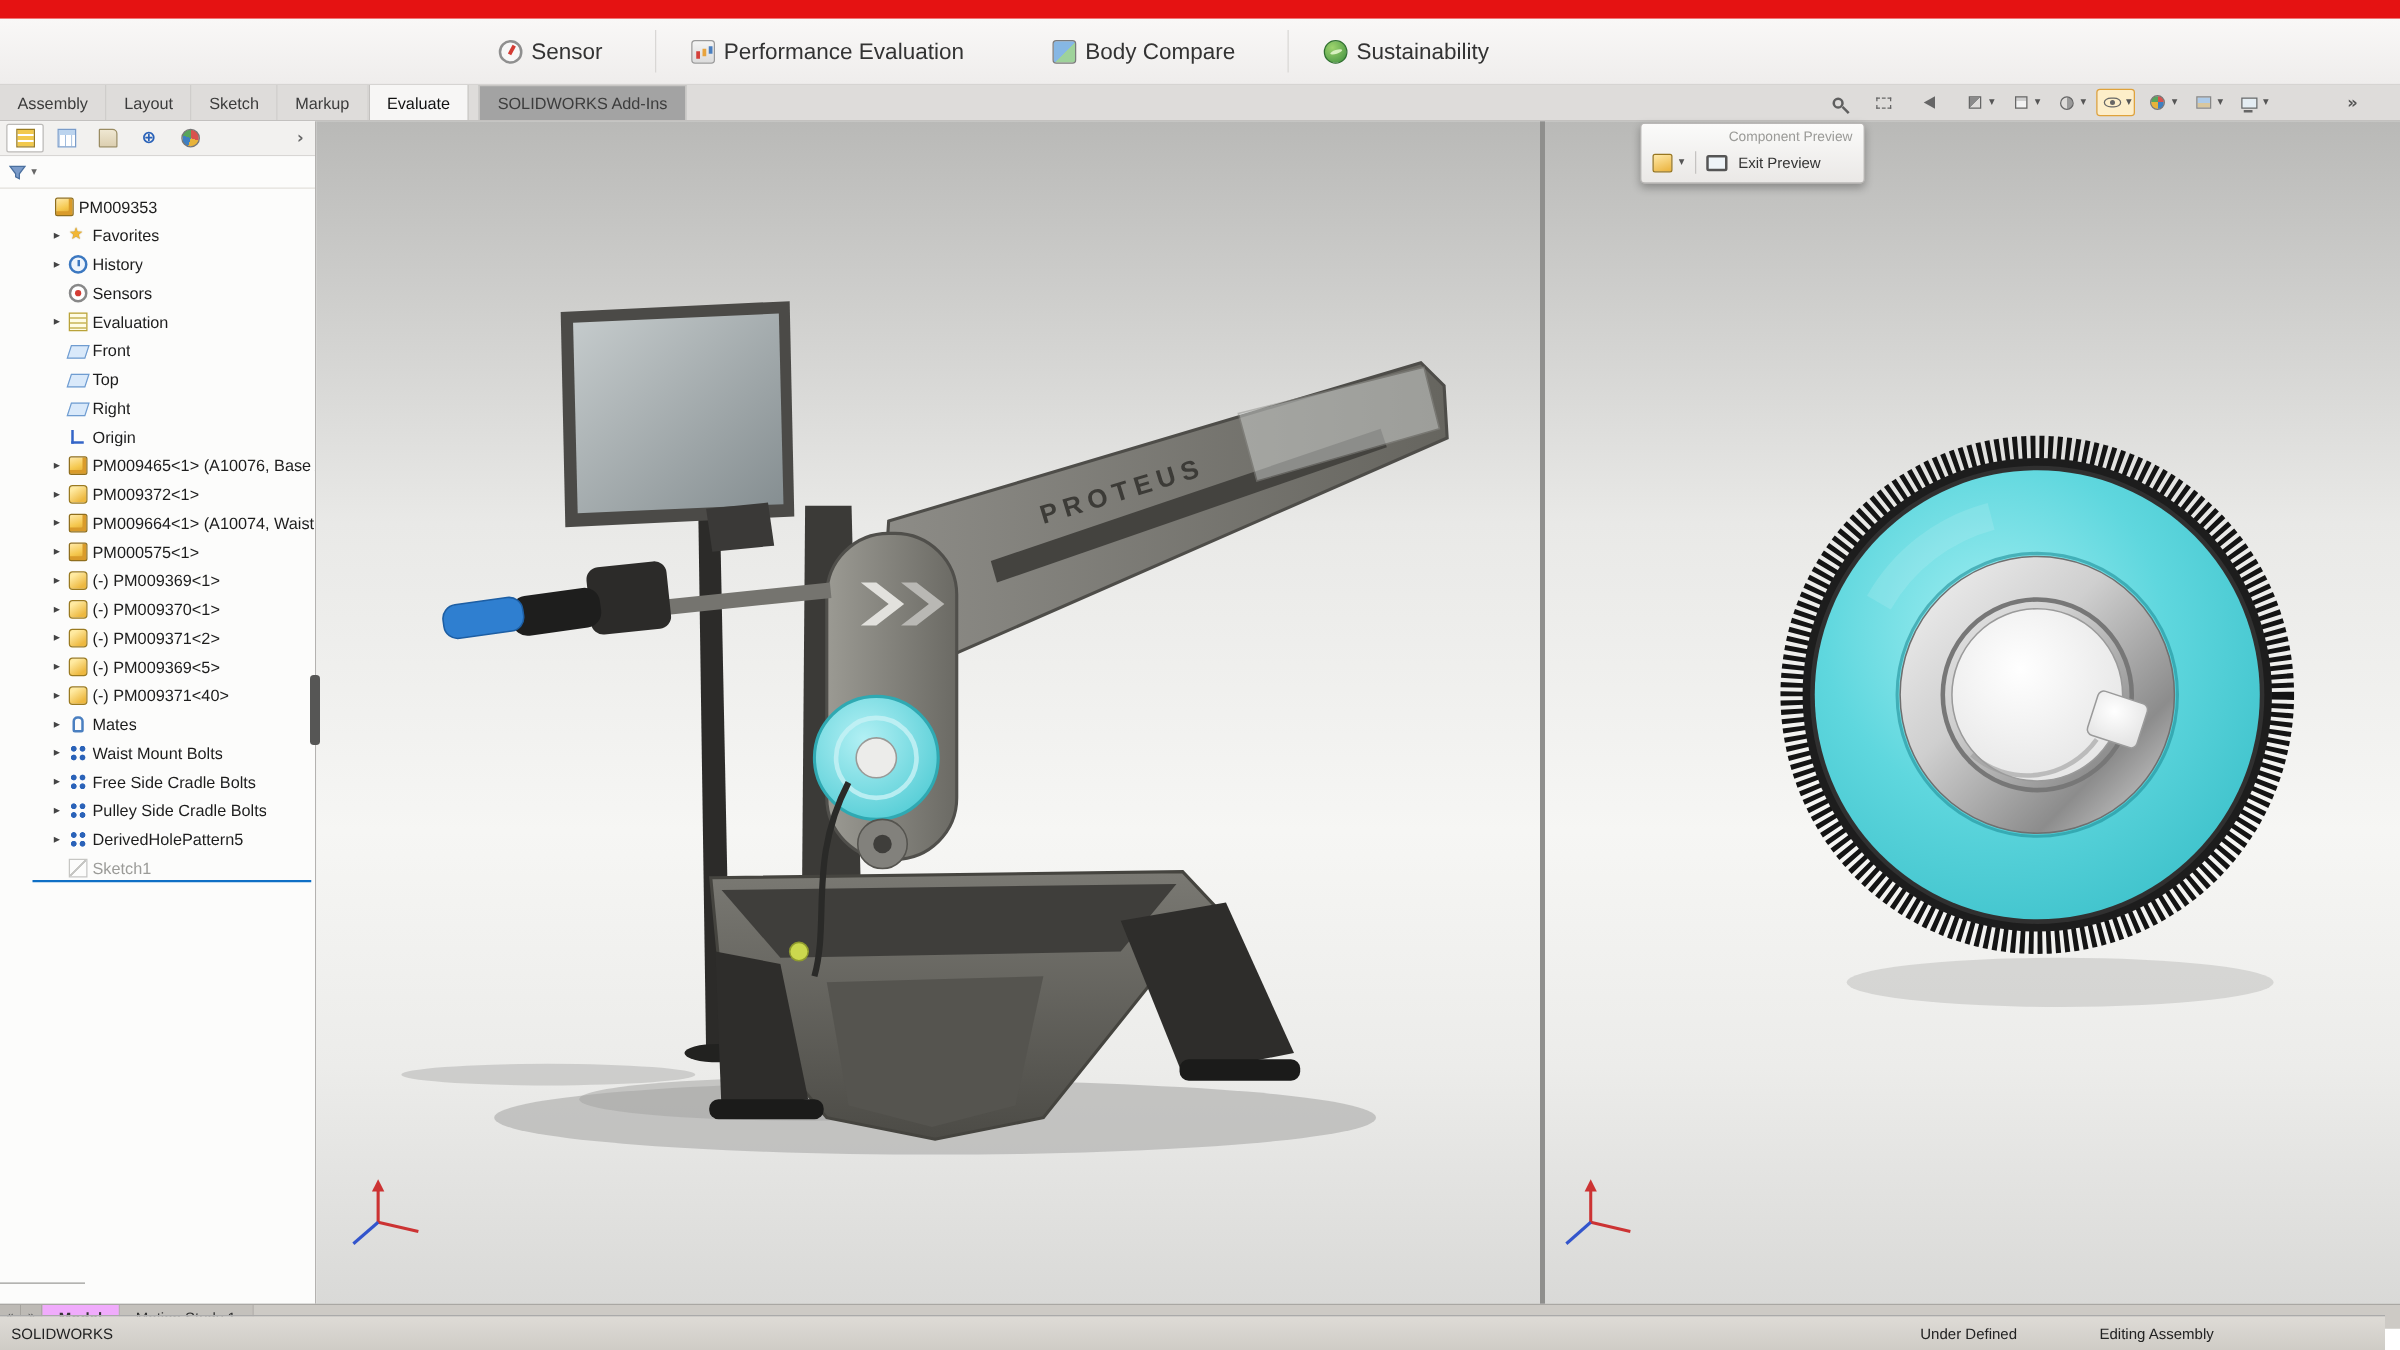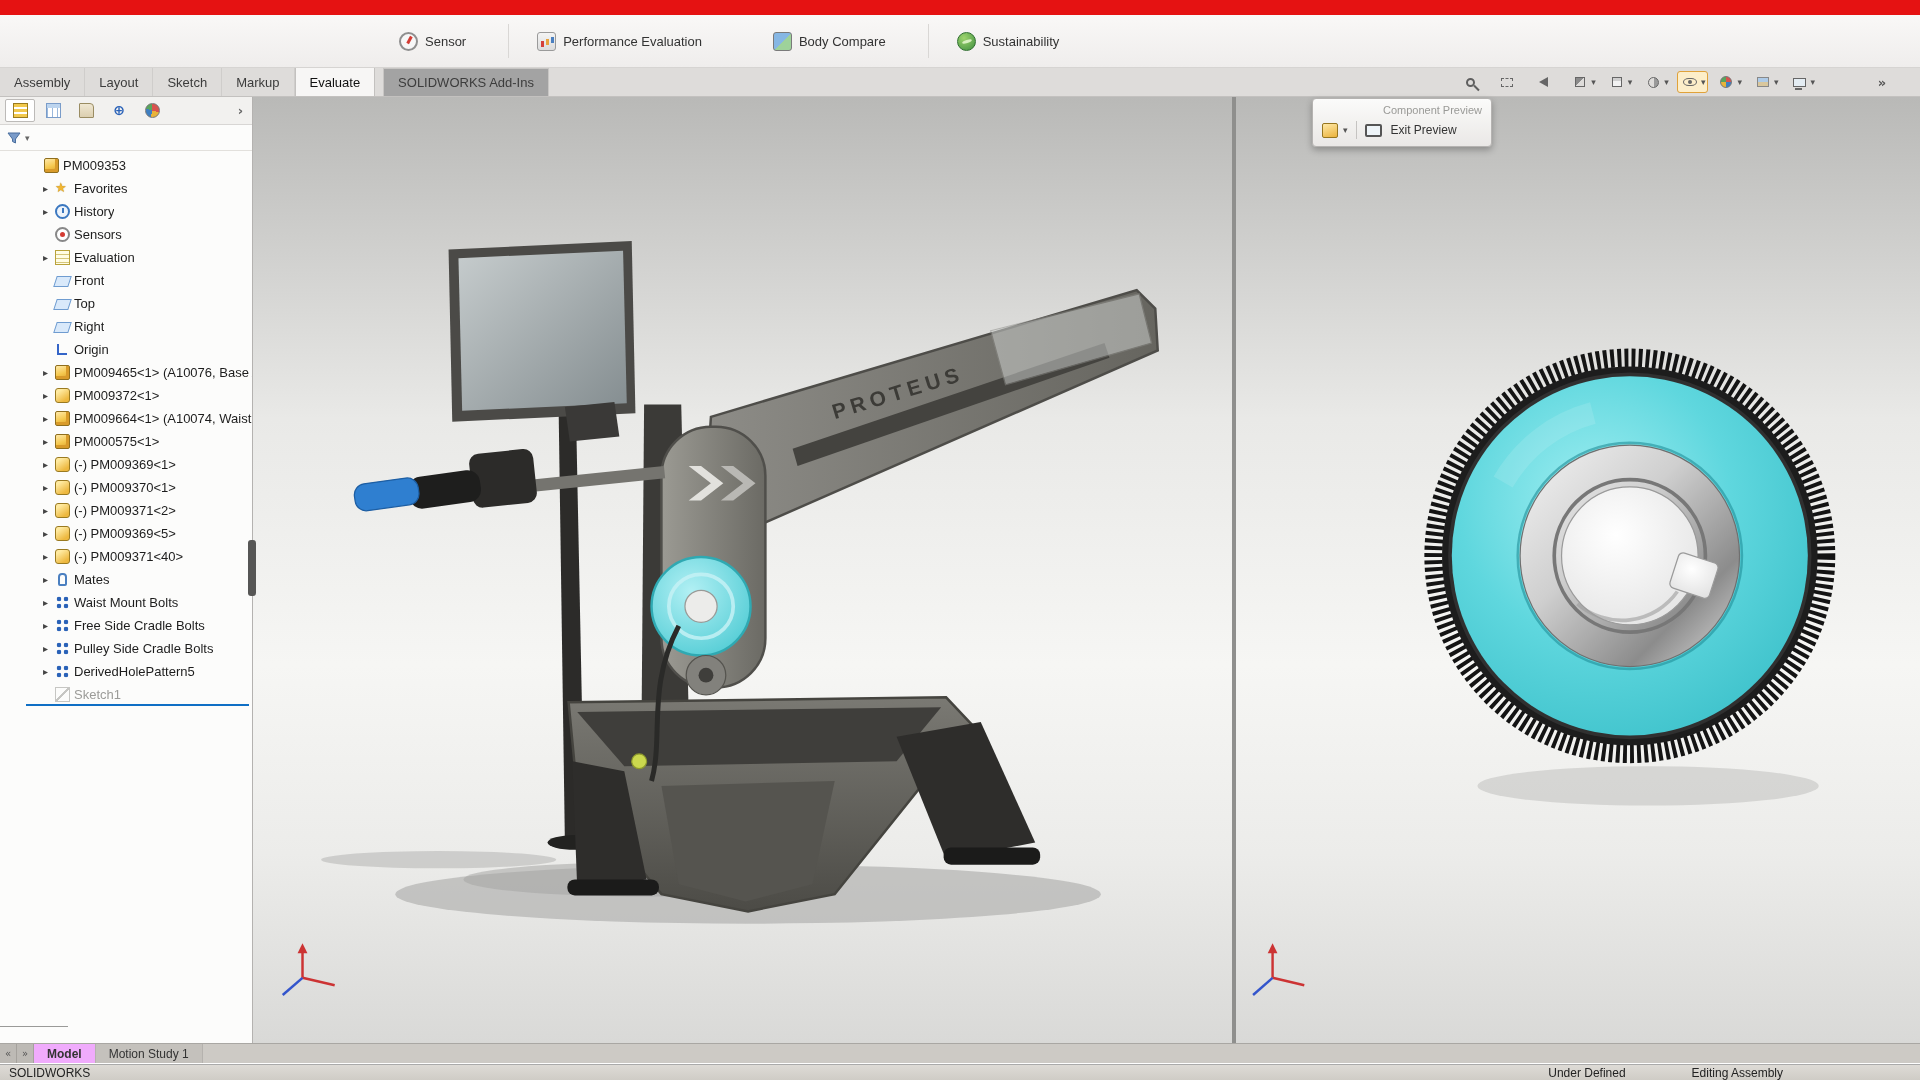--- a/index.html
+++ b/index.html
@@ -15,21 +15,21 @@
 
   
   #toolbar {
     position:absolute; top:15px; left:0; right:0; height:53px;
     background:linear-gradient(#f9f8f7,#efedec);
     border-bottom:1px solid #d6d4d2;
     display:flex; align-items:center; padding-left:352px;
   }
   .tbtn-wrap { display:flex; align-items:center; }
   .tsep { width:1px; height:34px; background:#d9d7d5; margin:0 18px; }
-  .tbtn { display:flex; align-items:center; gap:7px; font-size:13px; color:#333;
+  .tbtn { display:flex; align-items:center; gap:7px; font-size:18px; color:#333;
           padding:6px 10px; border-radius:3px; margin-right:14px; white-space:nowrap; }
   .tico { width:19px; height:19px; position:relative; border-radius:3px; flex:none; }
   .ico-sensor { border:2px solid #8f8f8f; border-radius:50%; background:#f7f7f7; }
   .ico-sensor::after { content:""; position:absolute; left:7px; top:2px; width:3px; height:8px; background:#d43c34; transform:rotate(28deg); }
   .ico-perf { background:linear-gradient(180deg,#f4f4f4,#dcdcdc); border:1px solid #9a9a9a; }
   .ico-perf::after { content:""; position:absolute; left:3px; bottom:3px; width:3px; height:6px; background:#d4403a;
                      box-shadow:5px -2px 0 0 #e8a33d, 10px -4px 0 0 #4a7fc0; }
   .ico-body { background:linear-gradient(135deg,#86b7e4 0 52%,#9ed29a 52%); border:1px solid #7a7a7a; }
   .ico-flox { border-radius:50%; background:radial-gradient(circle at 35% 30%,#ffffff,#c2c2c2); border:1px solid #8a8a8a; }
   .ico-flox::after { content:""; position:absolute; left:5px; top:6px; width:8px; height:4px; border-radius:50%; background:#d4403a; transform:rotate(-20deg); }
@@ -153,21 +153,21 @@
   
   #bottomtabs { position:absolute; left:0; right:0; bottom:17px; height:20px;
     background:#cdcac5; border-top:1px solid #a9a7a3; display:flex; align-items:stretch; font-size:12px; }
   .mini { width:17px; display:flex; align-items:center; justify-content:center;
           background:#bdbab5; border-right:1px solid #a5a29d; color:#555; font:10px "DejaVu Sans", sans-serif; }
   .btab { padding:0 13px; display:flex; align-items:center; color:#333;
           border-right:1px solid #b5b2ae; background:#c4c1bc; white-space:nowrap; }
   .btab.active { background:#f0abfc; font-weight:bold; }
 
   
-  #statusbar { position:absolute; left:0; right:0; bottom:0; height:16px;
+  #statusbar { position:absolute; left:0; right:12px; bottom:0; height:28px;
     background:linear-gradient(#dedbd6,#cfccc6); border-top:1px solid #aaa;
     display:flex; align-items:center; font-size:12px; color:#222; padding:0 9px; }
   .sb-right { margin-left:auto; display:flex; gap:66px; padding-right:128px; }
 </style>
 </head>
 <body>
 
 <div id="redbar"></div>
 
 <div id="toolbar">

